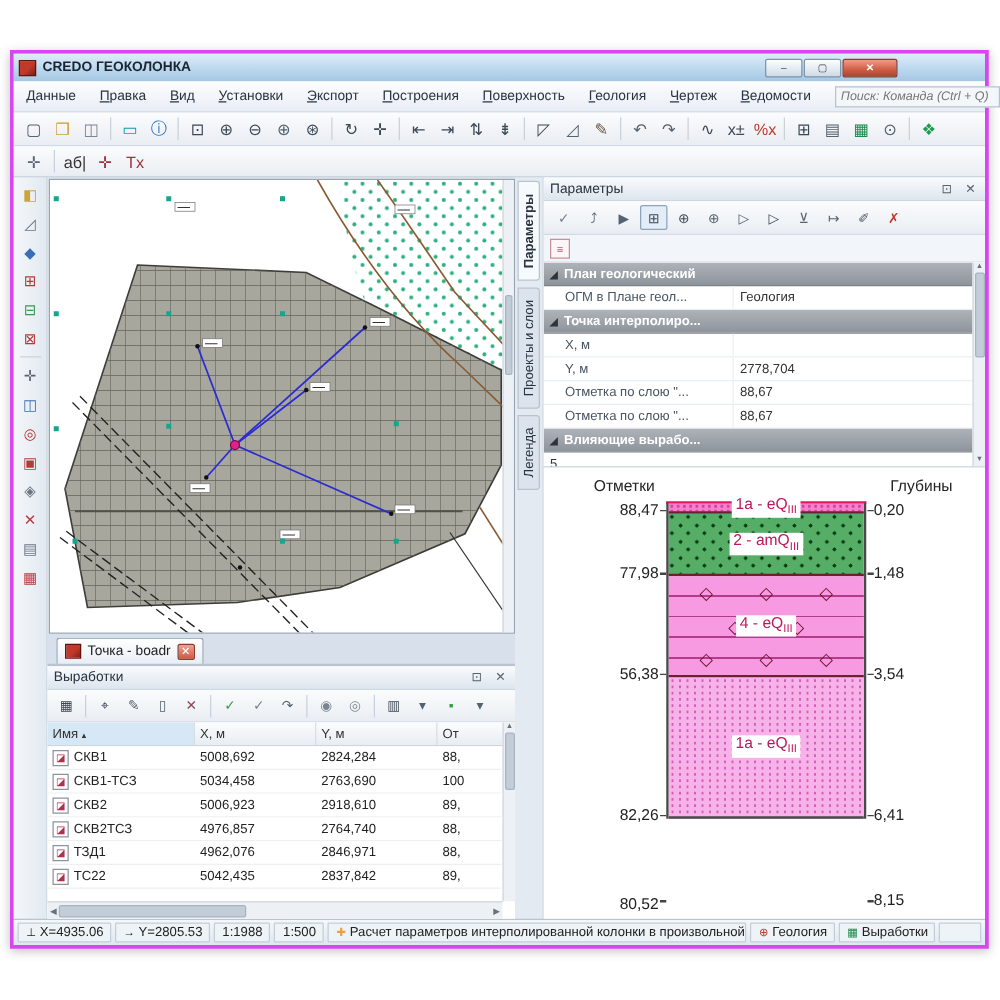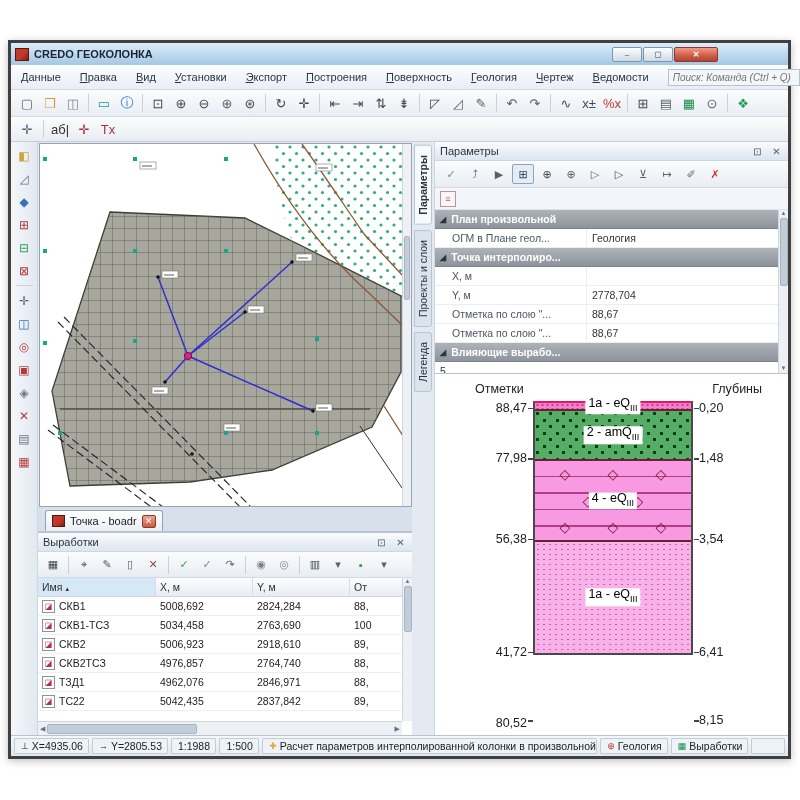--- a/index.html
+++ b/index.html
@@ -1,17 +1,17 @@
 <!DOCTYPE html>
 <html><head>
 <meta charset="utf-8">
 <style>
   *{box-sizing:border-box;margin:0;padding:0}
   html,body{width:800px;height:800px;background:#fff;font-family:"Liberation Sans",sans-serif;font-size:11px;color:#222;overflow:hidden}
-  .window{position:absolute;left:8px;top:40px;width:783px;height:719px;border:3px solid #404040;background:#dfe7f0;display:flex;flex-direction:column;box-shadow:0 2px 8px rgba(0,0,0,.25)}
+  .window{position:absolute;left:8px;top:40px;width:783px;height:719px;border:3px solid #d946ef;background:#dfe7f0;display:flex;flex-direction:column;box-shadow:0 2px 8px rgba(0,0,0,.25)}
   
   .titlebar{height:22px;background:linear-gradient(#dcedfa,#bcd8ee 55%,#a5c7e3);display:flex;align-items:center;padding:0 4px;gap:5px;flex:none}
   .app-logo{width:14px;height:13px;background:linear-gradient(135deg,#c0392b 55%,#7e1f14);border:1px solid #5e150c;flex:none}
   .title-text{font-weight:bold;color:#1b2430}
   .win-buttons{margin-left:auto;display:flex;gap:1px;padding-right:66px}
   .win-btn{width:30px;height:15px;border:1px solid #7d96ab;border-radius:2px;background:linear-gradient(#fdfeff,#cfdae6);display:flex;align-items:center;justify-content:center;font-size:8px;color:#35424f}
   .win-btn.close{width:44px;background:linear-gradient(#f09c86,#ce5c45 60%,#b04430);border-color:#8c3a2c;color:#fff;font-weight:bold}
   
   .menubar{height:25px;background:linear-gradient(#fcfdfe,#e9eef5);display:flex;align-items:center;padding:0 10px;gap:19px;border-bottom:1px solid #d2dae3;flex:none}
   .menu-item{color:#2a3440;cursor:default}
@@ -84,21 +84,21 @@
   .geo-hdr{position:absolute;top:8px;font-size:12.5px;color:#222}
   .geo-hdr.l{left:40px}.geo-hdr.r{right:26px}
   .geo-column{position:absolute;left:98px;top:27px;width:160px;border-left:2px solid #4a4a4a;border-right:2px solid #4a4a4a;border-top:2.5px solid #e8175d}
   .geo-layer{position:relative;border-bottom:2px solid #6b2033;overflow:visible}
   .geo-layer:last-child{border-bottom:2px solid #4a4a4a}
   .p-pink-thin{background-color:#f77fd0;background-image:radial-gradient(circle,#c94590 1px,transparent 1.3px);background-size:5px 4px}
   .p-green-dots{background-color:#56ae66;background-image:radial-gradient(circle,#0d3a16 1.4px,transparent 1.7px),radial-gradient(circle,#0d3a16 1.4px,transparent 1.7px);background-size:13px 13px;background-position:3px 3px,9px 9px}
   .p-pink-diamonds{background-color:#f89ae1;background-image:repeating-linear-gradient(180deg,transparent 0 15px,#b23b8c 15px 16.5px)}
   .p-pink-dots{background-color:#f7b3e9;background-image:radial-gradient(circle,#d55cb8 0.9px,transparent 1.1px);background-size:6px 5px}
   .p-green-hatch{background-color:#2ae061;background-image:repeating-linear-gradient(45deg,#0c6e2e 0 2.2px,transparent 2.2px 17px)}
-  .geo-label{position:absolute;left:50%;top:50%;transform:translate(-50%,-50%);background:#fff;padding:0 3px;font-size:12.5px;color:#000000;white-space:nowrap;z-index:5;line-height:13px}
+  .geo-label{position:absolute;left:50%;top:50%;transform:translate(-50%,-50%);background:#fff;padding:0 3px;font-size:12.5px;color:#be185d;white-space:nowrap;z-index:5;line-height:13px}
   .geo-label sub{font-size:9px}
   .geo-elev{position:absolute;left:0;width:92px;text-align:right;font-size:12.5px;color:#222}
   .geo-depth{position:absolute;left:264px;font-size:12.5px;color:#222}
   .geo-tick{position:absolute;height:1.5px;background:#444;width:5px}
   
   .statusbar{height:21px;background:linear-gradient(#f4f8fb,#dfe7f0);border-top:1px solid #b9c4d0;display:flex;align-items:center;padding:0 3px;gap:3px;font-size:10.5px;flex:none}
   .sb-cell{height:16px;display:flex;align-items:center;gap:3px;padding:0 6px;border:1px solid #c4cdd6;background:#eef3f8;border-radius:1px;white-space:nowrap;overflow:hidden}
   .sb-ico{font-size:9px}
   .sb-msg{max-width:372px}
 </style>
@@ -421,21 +421,21 @@
               <div class="tb-btn small" style="color: rgb(85, 98, 111);">↦</div>
               <div class="tb-btn small" style="color: rgb(85, 98, 111);">✐</div>
               <div class="tb-btn small" style="color: rgb(192, 57, 43);">✗</div>
             </div>
           <div class="pp-iconrow">
             <div class="pp-ico">≡</div>
           </div>
           <div class="prop-grid" id="prop-grid">
             <div class="pg-group">
                 <div class="pg-tri">◢</div>
-                <span>План произвольной</span>
+                <span>План геологический</span>
               </div>
               <div class="pg-row">
                 <div class="pg-label">ОГМ в Плане геол...</div>
                 <div class="pg-value">Геология</div>
               </div>
               <div class="pg-group">
                 <div class="pg-tri">◢</div>
                 <span>Точка интерполиро...</span>
               </div>
               <div class="pg-row">
@@ -502,21 +502,21 @@
             <div class="geo-tick" style="left: 93px; top: 33.8528px;"></div>
             <div class="geo-tick" style="left: 259px; top: 33.8528px;"></div>
             <div class="geo-elev" style="top: 77.1104px;">77,98</div>
             <div class="geo-depth" style="top: 77.1104px;">1,48</div>
             <div class="geo-tick" style="left: 93px; top: 84.1104px;"></div>
             <div class="geo-tick" style="left: 259px; top: 84.1104px;"></div>
             <div class="geo-elev" style="top: 157.994px;">56,38</div>
             <div class="geo-depth" style="top: 157.994px;">3,54</div>
             <div class="geo-tick" style="left: 93px; top: 164.994px;"></div>
             <div class="geo-tick" style="left: 259px; top: 164.994px;"></div>
-            <div class="geo-elev" style="top: 270.681px;">41,72</div>
+            <div class="geo-elev" style="top: 270.681px;">82,26</div>
             <div class="geo-depth" style="top: 270.681px;">6,41</div>
             <div class="geo-tick" style="left: 93px; top: 277.681px;"></div>
             <div class="geo-tick" style="left: 259px; top: 277.681px;"></div>
             <div class="geo-elev" style="top: 342px;">80,52</div>
             <div class="geo-depth" style="top: 339px;">8,15</div>
             <div class="geo-tick" style="left: 93px; top: 346px;"></div>
             <div class="geo-tick" style="left: 259px; top: 346px;"></div>
           </div>
       </div>
     </div>

